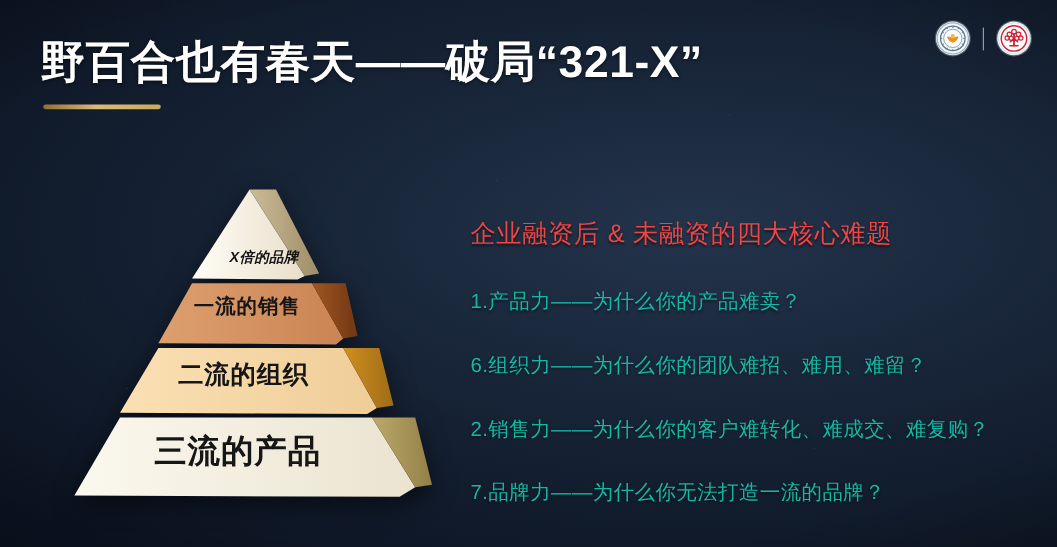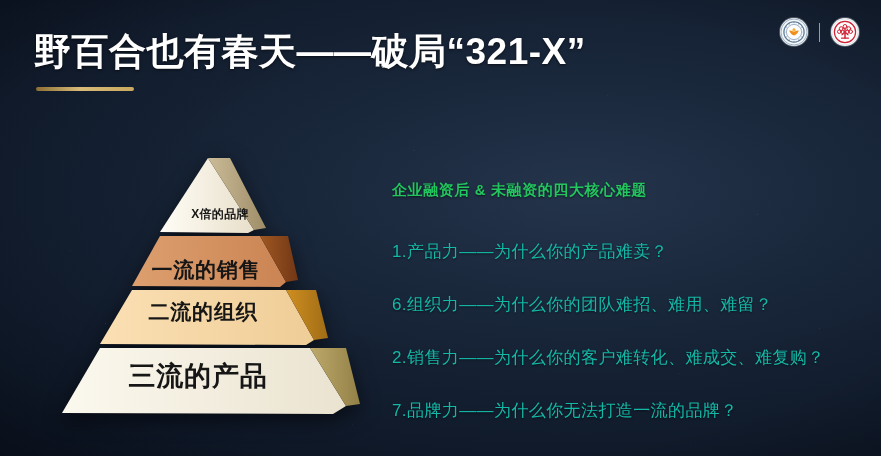--- a/index.html
+++ b/index.html
@@ -99,33 +99,33 @@
     filter: drop-shadow(0 6px 10px rgba(0,0,0,.55));
   }
   .tier-label {
     position: absolute;
     color: #161616;
     font-weight: bold;
     white-space: nowrap;
     text-align: center;
     pointer-events: none;
   }
-  #lbl-0 { left: 112px; top: 58px;  width: 120px; font-size: 12px; letter-spacing: .3px; }
-  #lbl-1 { left: 78px;  top: 108px;  width: 160px; font-size: 21px; letter-spacing: .8px; }
+  #lbl-0 { left: 112px; top: 58px;  width: 120px; font-size: 12px; letter-spacing: .3px; font-style: italic; }
+  #lbl-1 { left: 78px;  top: 96px;  width: 160px; font-size: 17px; letter-spacing: .8px; }
   #lbl-2 { left: 60px;  top: 150px; width: 190px; font-size: 21px; letter-spacing: .8px; }
   #lbl-3 { left: 40px;  top: 210px; width: 220px; font-size: 27px; letter-spacing: .8px; }
 
   
   #heading {
     position: absolute;
     left: 392px;
     top: 181px;
-    font-size: 15px;
-    font-weight: bold;
-    color: #22c55e;
+    font-size: 21px;
+    font-weight: normal;
+    color: #ef4444;
     letter-spacing: .6px;
     white-space: nowrap;
     text-shadow: 0 1px 2px rgba(0,0,0,.55);
   }
   #points {
     position: absolute;
     left: 392px;
     top: 240px;
     width: 480px;
   }

